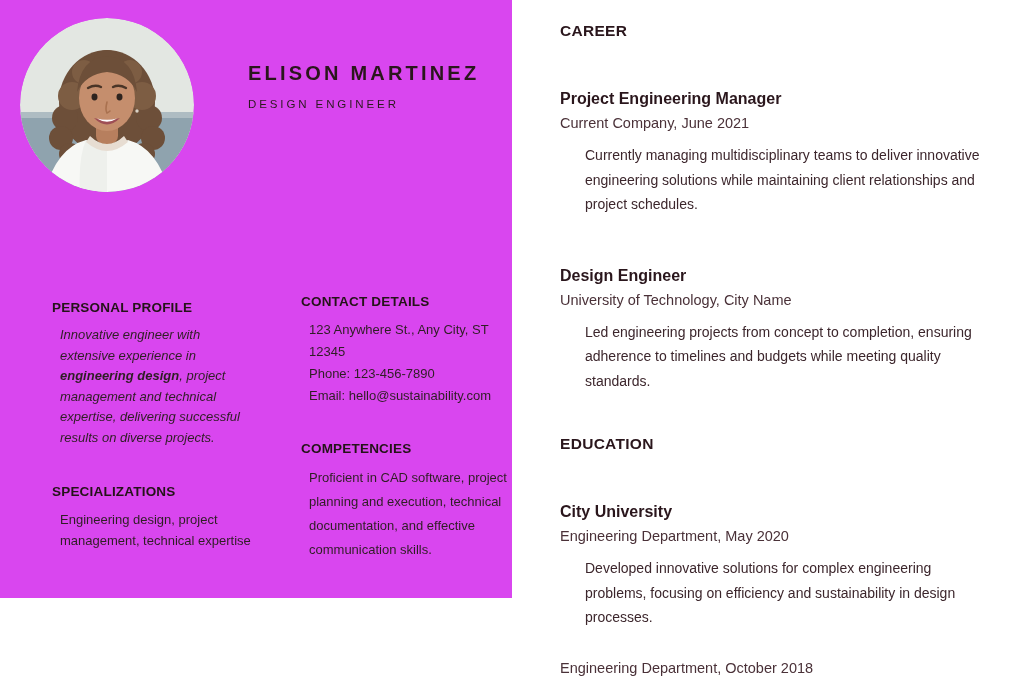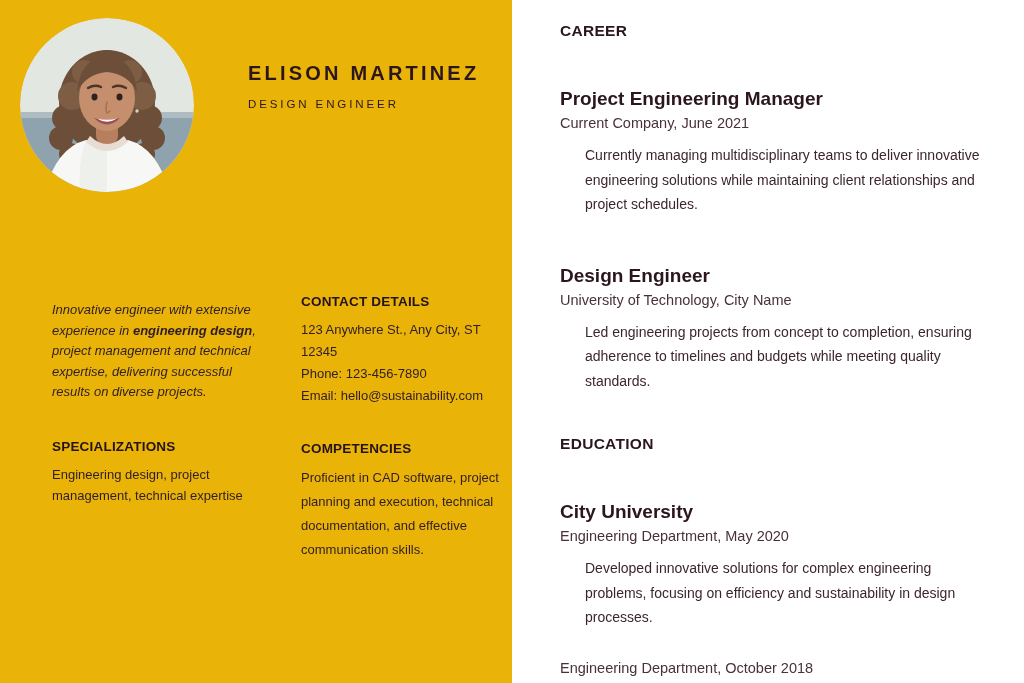--- a/index.html
+++ b/index.html
@@ -4,22 +4,22 @@
 <style>
   * { margin:0; padding:0; box-sizing:border-box; }
   html,body { background:#888; }
   body { font-family:"Liberation Sans", sans-serif; }
   .page {
     position:relative; width:1024px; height:683px;
     background:#ffffff; overflow:hidden; margin:0 auto;
   }
   
   .left-panel {
-    position:absolute; left:0; top:0; width:512px; height:683px;
-    background:#eab308;
+    position:absolute; left:0; top:0; width:512px; height:598px;
+    background:#d946ef;
   }
   .photo-wrap {
     position:absolute; left:20px; top:18px; width:174px; height:174px;
     border-radius:50%; overflow:hidden;
   }
   .photo-wrap svg { display:block; width:100%; height:100%; }
   .identity { position:absolute; left:248px; top:62px; }
   .name {
     font-size:20px; font-weight:700; letter-spacing:3.2px;
     color:#2a161c; white-space:nowrap;
@@ -27,38 +27,38 @@
   .job-title {
     margin-top:13px; font-size:11.5px; letter-spacing:2.9px;
     color:#2c181e; white-space:nowrap;
   }
   .col1 { position:absolute; left:52px; top:300px; width:205px; }
   .col2 { position:absolute; left:301px; top:294px; width:207px; }
   .section-heading {
     font-size:13.5px; font-weight:700; color:#241318;
     letter-spacing:0.2px; margin-bottom:10px;
   }
-  .body-text { font-size:13px; line-height:20.5px; color:#2f1e24; }
+  .body-text { font-size:13px; line-height:20.5px; color:#2f1e24;margin-left:8px; }
   .profile-text { font-style:italic; }
   .profile-text b { font-weight:700; }
   .spec-block { margin-top:36px; }
   .contact-lines { line-height:22px; }
   .comp-block { margin-top:34px; }
   .comp-text { line-height:24px; }
   
   .right-panel {
     position:absolute; left:512px; top:0; width:512px; height:673px;
     background:#ffffff; padding:22px 22px 0 48px;
   }
   .main-heading {
     font-size:15.5px; font-weight:700; color:#2a161c; letter-spacing:0.3px;
   }
   .entry { margin-top:13px; }
   .entry + .entry { margin-top:25px; }
-  .entry-title { font-size:19px; font-weight:700; color:#2a161c; line-height:22px;margin-top:48px; }
+  .entry-title { font-size:16px; font-weight:700; color:#2a161c; line-height:22px;margin-top:48px; }
   .entry-sub { font-size:14.5px; color:#4a3138; line-height:26px; }
   .entry-desc {
     margin-top:7px; padding-left:25px; font-size:14px;
     line-height:24.5px; color:#3c262c; max-width:420px;
   }
   .education-section { margin-top:42px; }
 </style>
 </head>
 <body>
 
@@ -118,20 +118,21 @@
       </svg>
     </div>
 
     <div class="identity">
       <div class="name">ELISON MARTINEZ</div>
       <div class="job-title">DESIGN ENGINEER</div>
     </div>
 
     <div class="col1">
       <div>
+        <div class="section-heading">PERSONAL PROFILE</div>
         <div class="body-text profile-text"><span>Innovative engineer with extensive experience in </span><b>engineering design</b><span>, project management and technical expertise, delivering successful results on diverse projects.</span></div>
       </div>
       <div class="spec-block">
         <div class="section-heading">SPECIALIZATIONS</div>
         <div class="body-text" style="line-height:21px">Engineering design, project management, technical expertise</div>
       </div>
     </div>
 
     <div class="col2">
       <div>

